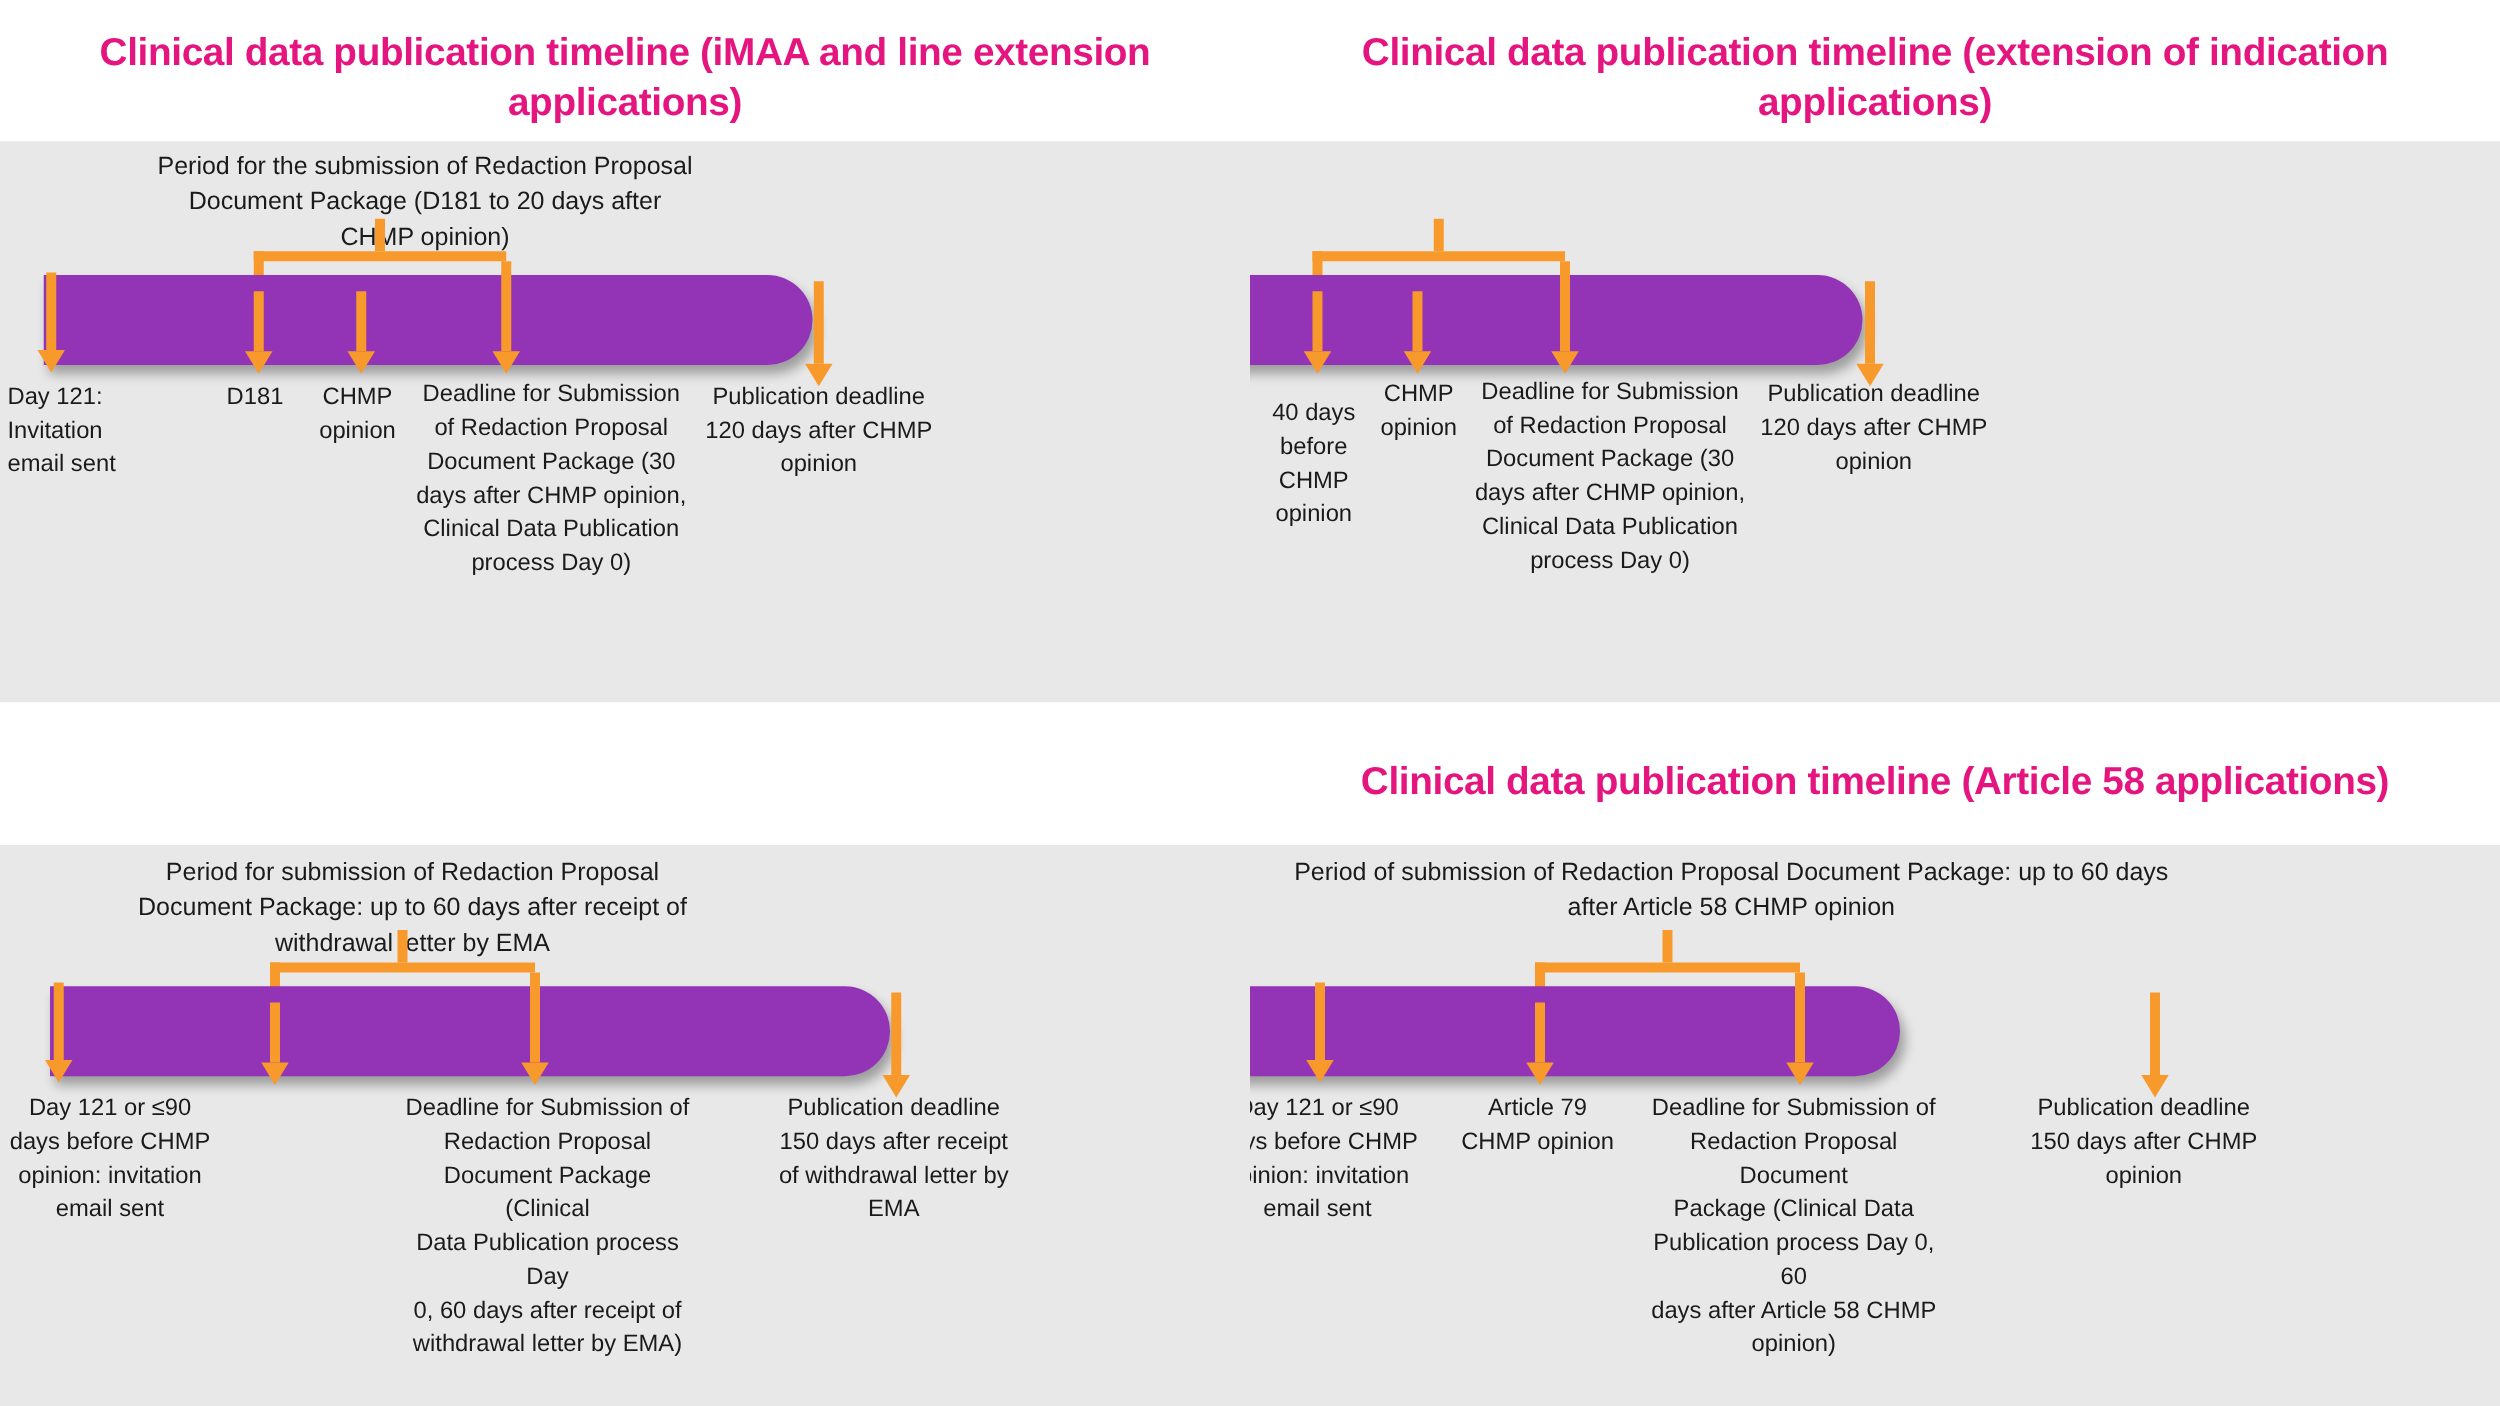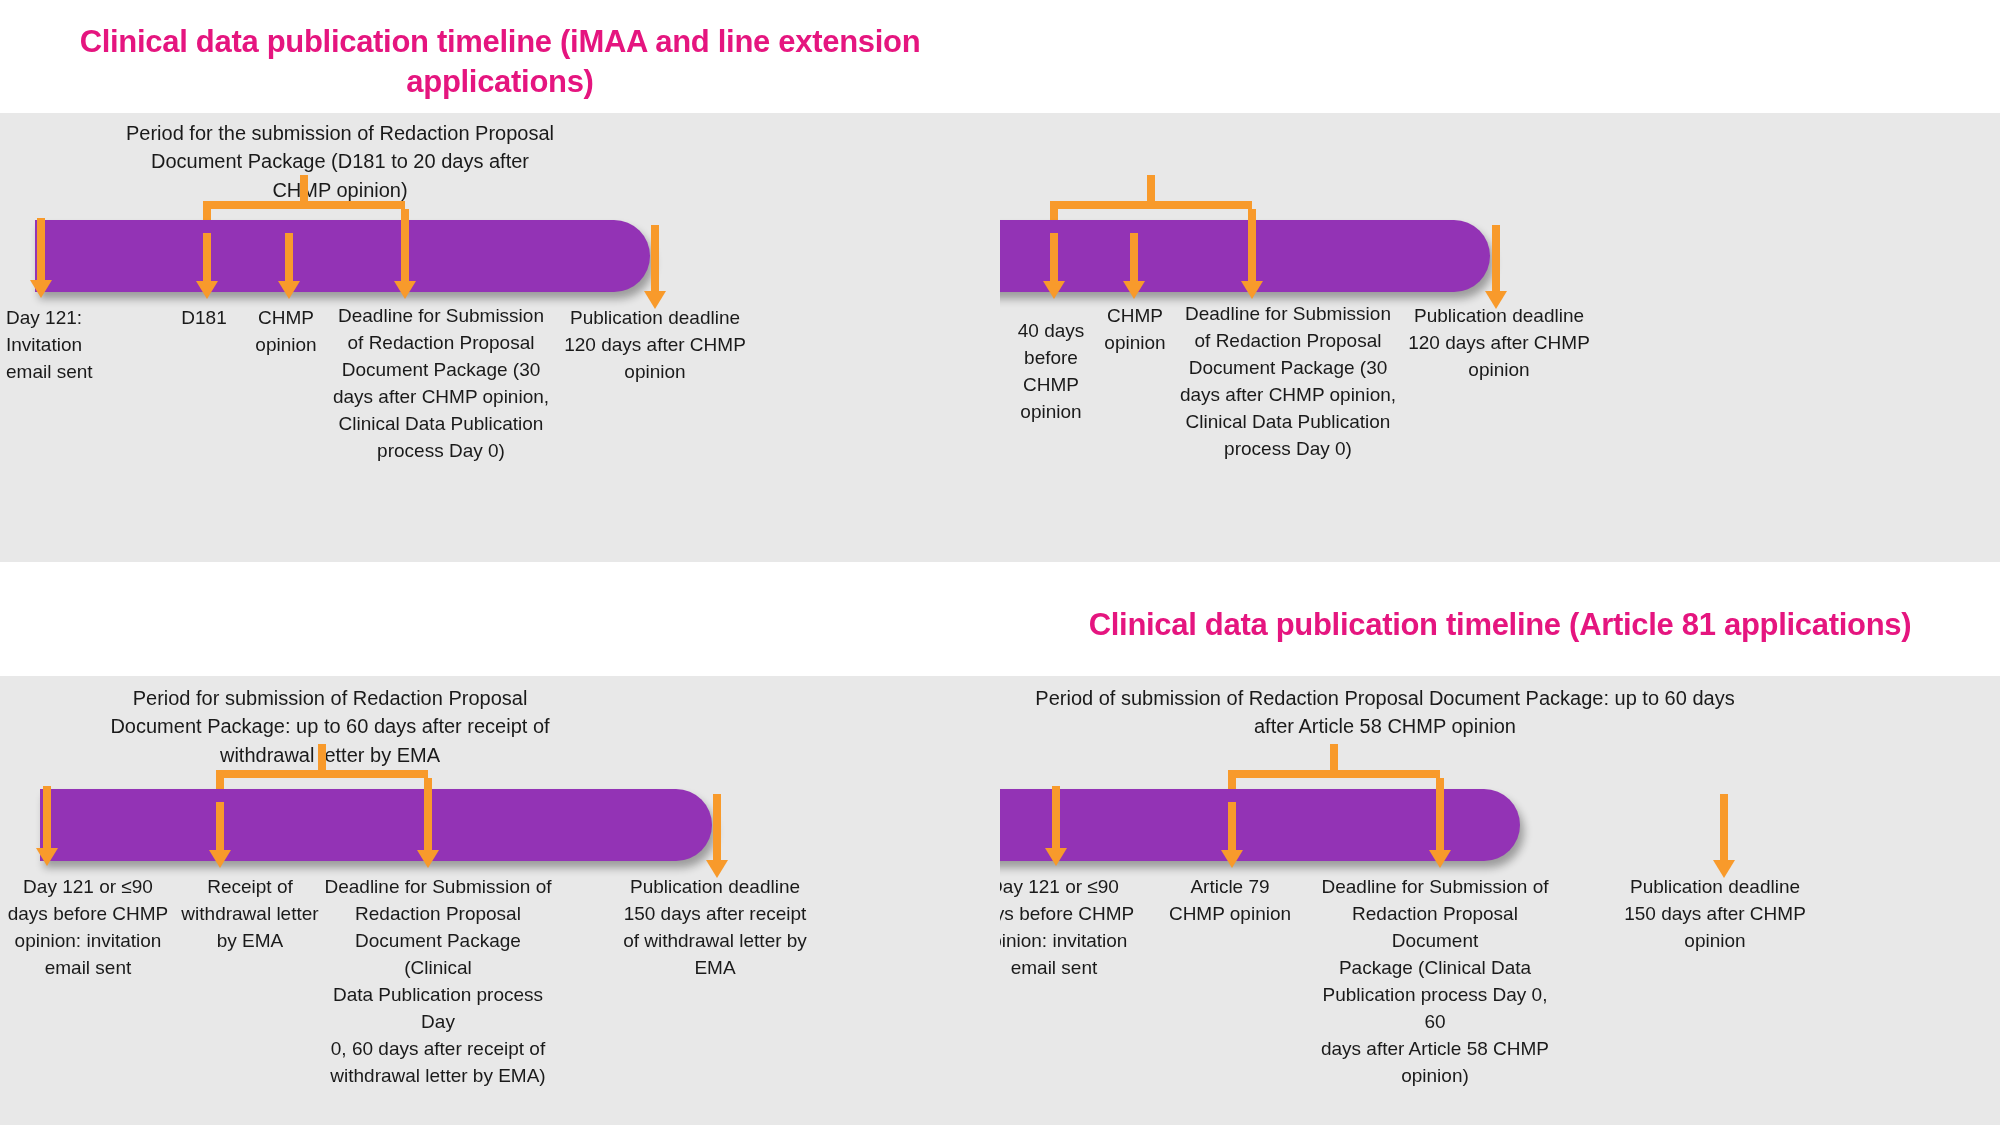--- a/index.html
+++ b/index.html
@@ -185,20 +185,23 @@
 days after CHMP opinion,
 Clinical Data Publication
 process Day 0)</div>
       <div class="ms-label" style="left:562px; top:192px; width:186px;">Publication deadline
 120 days after CHMP
 opinion</div>
     </div>
   </section>
 
   <section class="panel p2">
+    <div class="title-band">
+      <h2 class="panel-title">Clinical data publication timeline (extension of indication applications)</h2>
+    </div>
     <div class="stage">
 
 
       <div class="bracket" style="left:50px; top:88px; width:202px;">
         <div class="b-top" style="width:202px;"></div>
         <div class="b-stem" style="left:97px;"></div>
         <div class="b-leg-l" style="height:32px;"></div>
       </div>
 
       <div class="tl-bar" style="left:-140px; top:107px; width:630px; height:72px;"></div>
@@ -265,39 +268,36 @@
       </div>
       <div class="arrow" style="left:713px; top:118px; height:85px;">
         <div class="shaft" style="height:66px;"></div>
         <div class="head" style="top:66px;"></div>
       </div>
 
       <div class="ms-label" style="left:-2px; top:198px; width:180px;">Day 121 or ≤90
 days before CHMP
 opinion: invitation
 email sent</div>
-      <div class="ms-label" style="left:180px; top:198px; width:140px;">Receipt of
-withdrawal letter
-by EMA</div>
       <div class="ms-label" style="left:322px; top:198px; width:232px;">Deadline for Submission of
 Redaction Proposal
 Document Package (Clinical
 Data Publication process Day
 0, 60 days after receipt of
 withdrawal letter by EMA)</div>
       <div class="ms-label" style="left:620px; top:198px; width:190px;">Publication deadline
 150 days after receipt
 of withdrawal letter by
 EMA</div>
     </div>
   </section>
 
   <section class="panel p4">
     <div class="title-band">
-      <h2 class="panel-title">Clinical data publication timeline (Article 81 applications)</h2>
+      <h2 class="panel-title">Clinical data publication timeline (Article 58 applications)</h2>
     </div>
     <div class="stage">
 
       <div class="period-text" style="left:20px; top:8px; width:730px;">Period of submission of Redaction Proposal Document Package: up to 60 days after Article 58 CHMP opinion</div>
 
       <div class="bracket" style="left:228px; top:94px; width:212px;">
         <div class="b-top" style="width:212px;"></div>
         <div class="b-stem" style="left:102px;"></div>
         <div class="b-leg-l" style="height:32px;"></div>
       </div>

